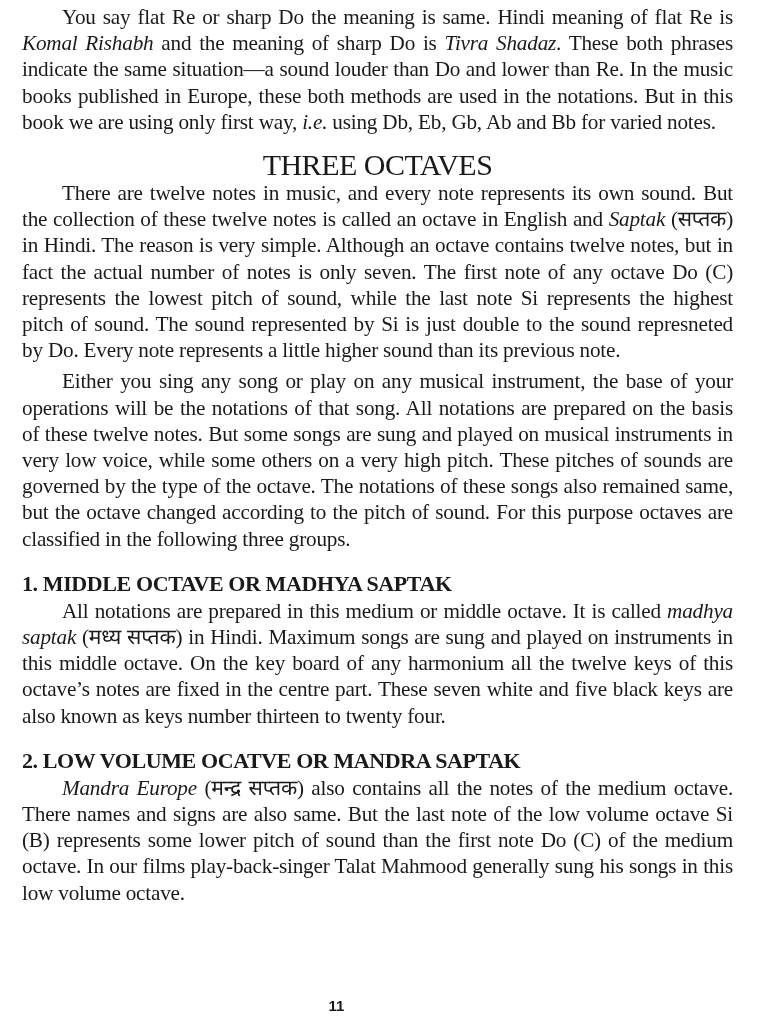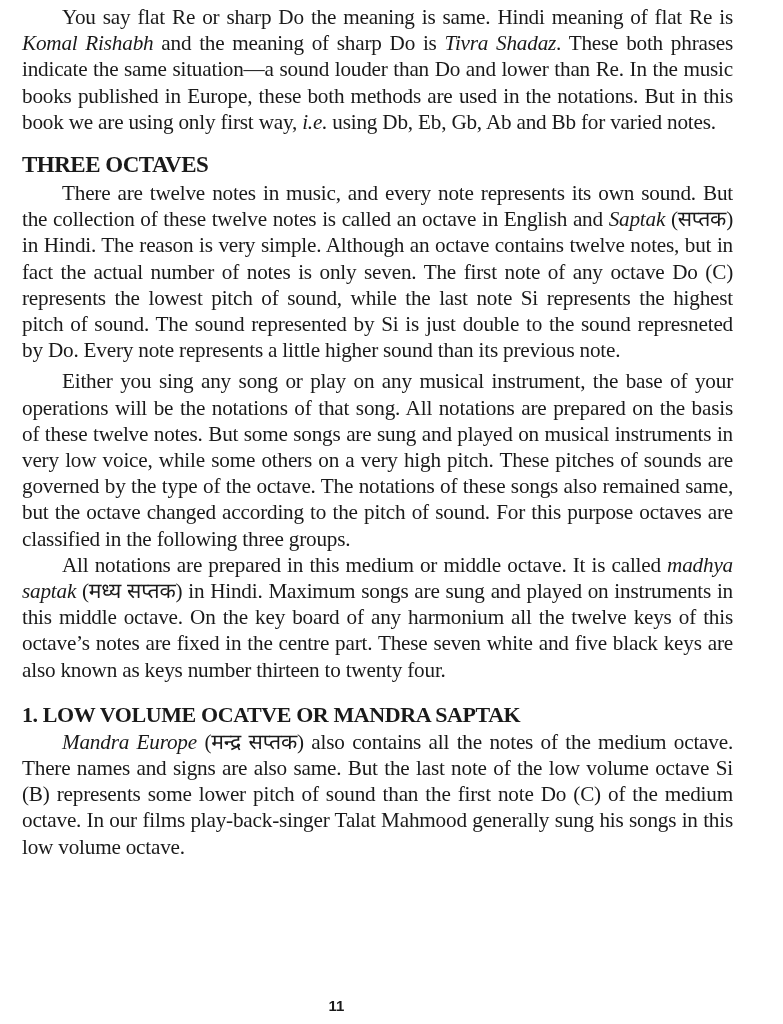--- a/index.html
+++ b/index.html
@@ -9,21 +9,21 @@
     color: #1a1a1a;
   }
   .page { position: absolute; left: 22px; top: 4px; width: 711px; }
   p.para {
     margin: 0; font-size: 21.2px; line-height: 26.2px;
     text-align: justify; text-indent: 40px;
     letter-spacing: -0.2px;
   }
   .gap { height: 5px; }
   h2.center {
-    margin: 15px 0 0 0; text-align: left; font-size: 23px; font-weight: bold;
+    margin: 15px 0 0 0; text-align: center; font-size: 30px; font-weight: normal;
     line-height: 30px; letter-spacing: -0.5px;
   }
   h3.section {
     margin: 18px 0 0 0; font-size: 22px; font-weight: bold; line-height: 28px;
     letter-spacing: -0.4px;
   }
   .pageno {
     position: absolute; left: 0; width: 673px; top: 997px;
     text-align: center; font-family: "Liberation Sans", sans-serif;
     font-weight: bold; font-size: 15px;
@@ -38,22 +38,23 @@
   <p class="para"><span>You say flat Re or sharp Do the meaning is same. Hindi meaning of flat Re is </span><i>Komal Rishabh</i><span> and the meaning of sharp Do is </span><i>Tivra Shadaz</i><span>. These both phrases indicate the same situation—a sound louder than Do and lower than Re. In the music books published in Europe, these both methods are used in the notations. But in this book we are using only first way, </span><i>i.e.</i><span> using Db, Eb, Gb, Ab and Bb for varied notes.</span></p>
 
   <h2 class="center">THREE OCTAVES</h2>
 
   <p class="para"><span>There are twelve notes in music, and every note represents its own sound. But the collection of these twelve notes is called an octave in English and </span><i>Saptak</i><span> (सप्तक) in Hindi. The reason is very simple. Although an octave contains twelve notes, but in fact the actual number of notes is only seven. The first note of any octave Do (C) represents the lowest pitch of sound, while the last note Si represents the highest pitch of sound. The sound represented by Si is just double to the sound represneted by Do. Every note represents a little higher sound than its previous note.</span></p>
 
   <div class="gap"></div>
 
   <p class="para">Either you sing any song or play on any musical instrument, the base of your operations will be the notations of that song. All notations are prepared on the basis of these twelve notes. But some songs are sung and played on musical instruments in very low voice, while some others on a very high pitch. These pitches of sounds are governed by the type of the octave. The notations of these songs also remained same, but the octave changed according to the pitch of sound. For this purpose octaves are classified in the following three groups.</p>
 
+  <h3 class="section">1. MIDDLE OCTAVE OR MADHYA SAPTAK</h3>
 
   <p class="para"><span>All notations are prepared in this medium or middle octave. It is called </span><i>madhya saptak</i><span> (मध्य सप्तक) in Hindi. Maximum songs are sung and played on instruments in this middle octave. On the key board of any harmonium all the twelve keys of this octave’s notes are fixed in the centre part. These seven white and five black keys are also known as keys number thirteen to twenty four.</span></p>
 
-  <h3 class="section">1. LOW VOLUME OCATVE OR MANDRA SAPTAK</h3>
+  <h3 class="section">2. LOW VOLUME OCATVE OR MANDRA SAPTAK</h3>
 
   <p class="para"><i>Mandra Europe</i><span> (मन्द्र सप्तक) also contains all the notes of the medium octave. There names and signs are also same. But the last note of the low volume octave Si (B) represents some lower pitch of sound than the first note Do (C) of the medium octave. In our films play-back-singer Talat Mahmood generally sung his songs in this low volume octave.</span></p>
 
 </div>
 
 <div class="pageno">11</div>
 
 </body></html>

